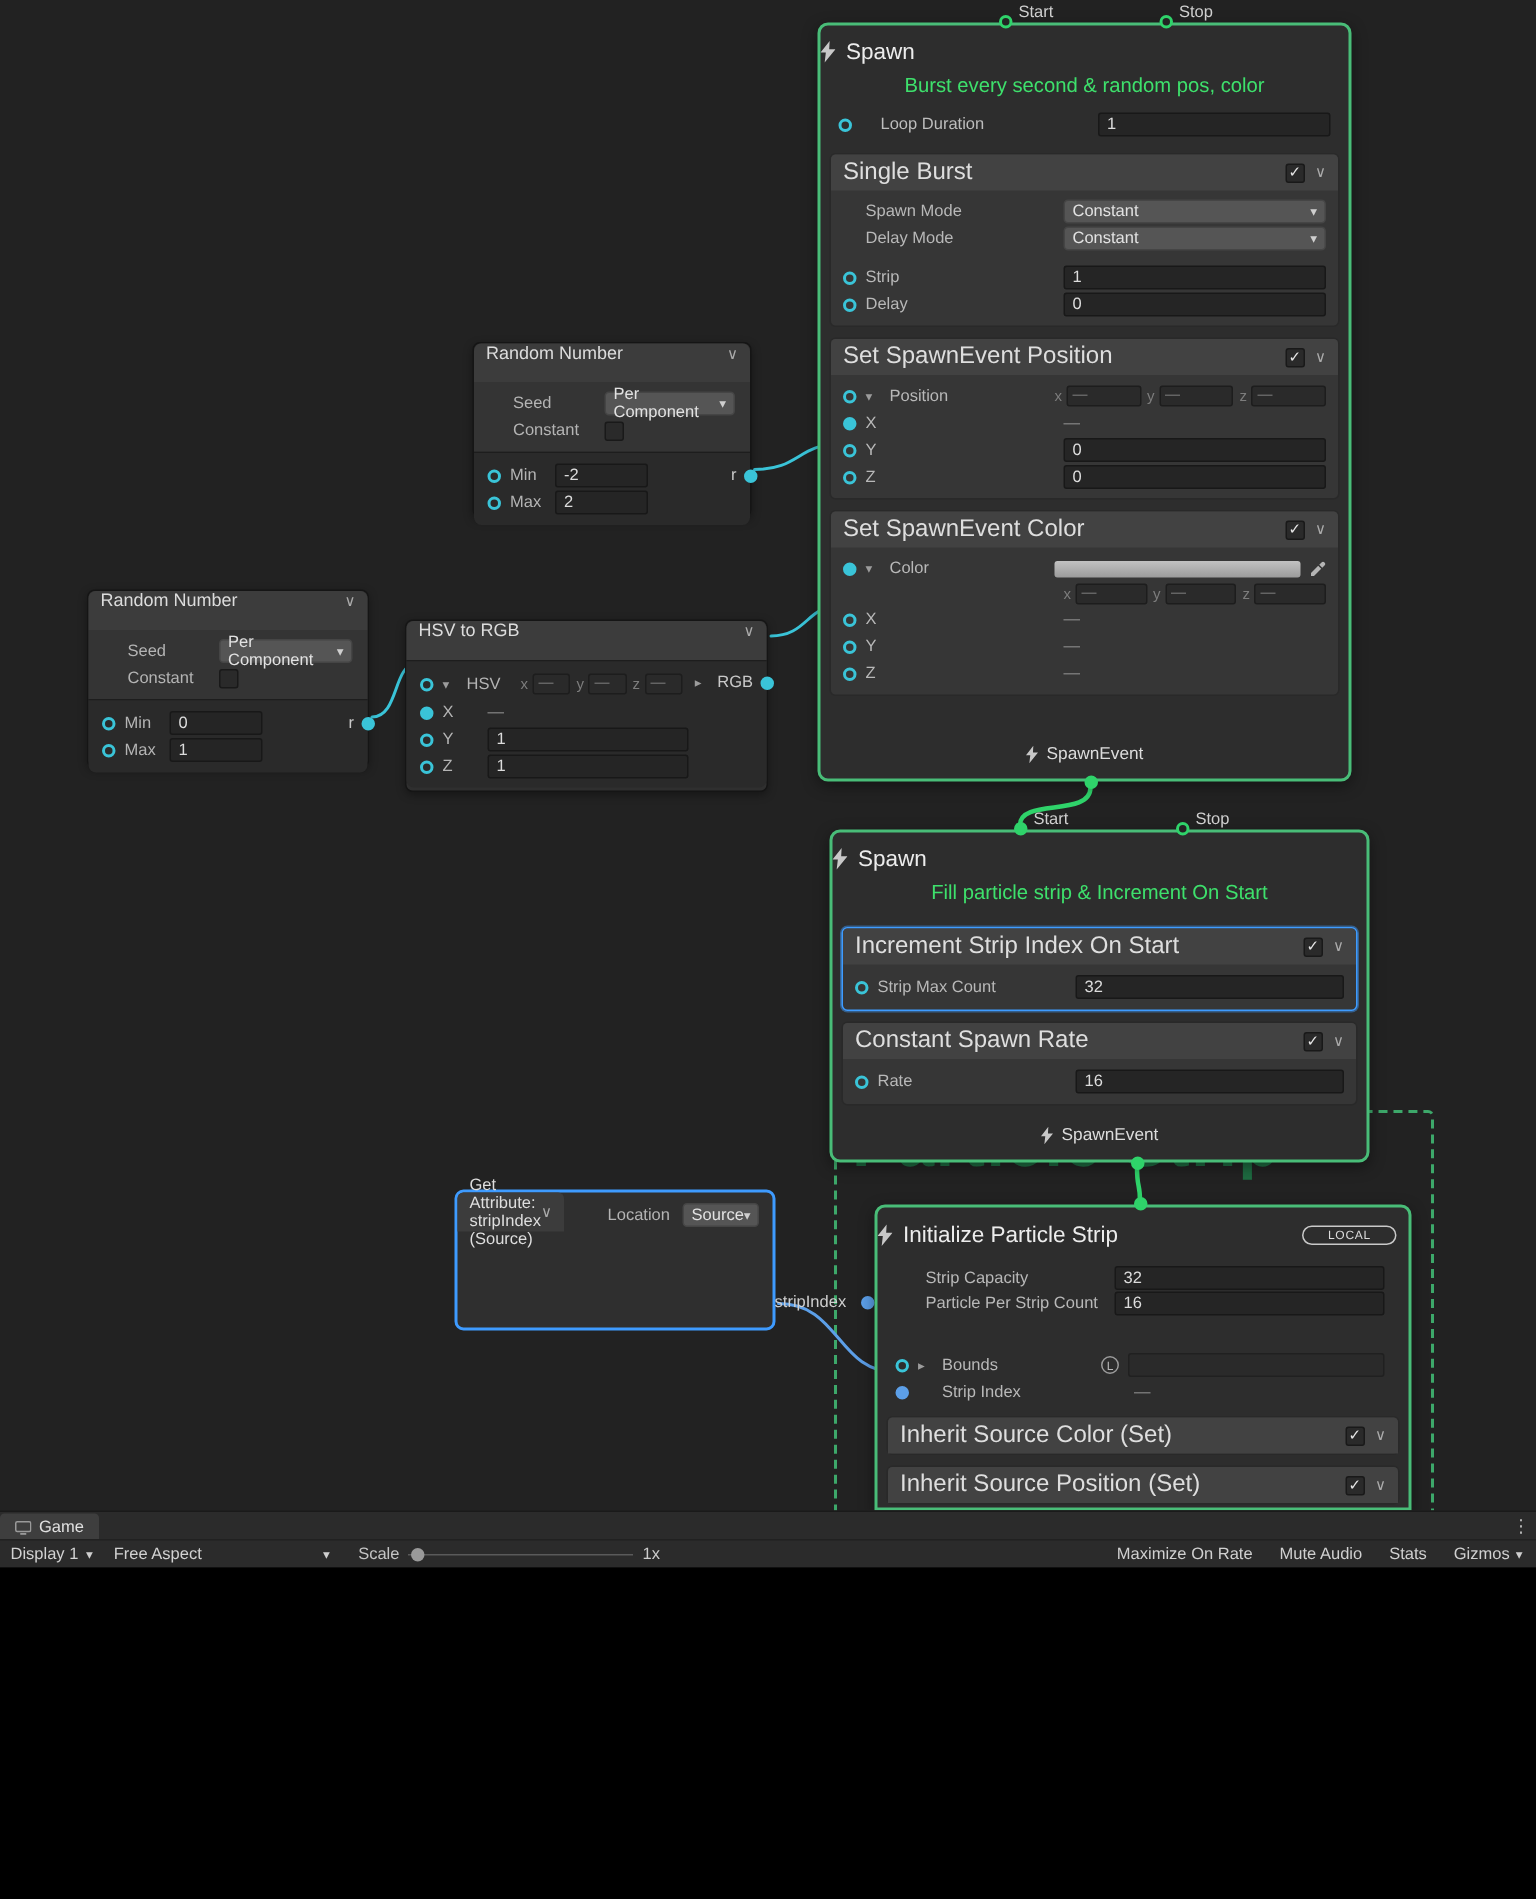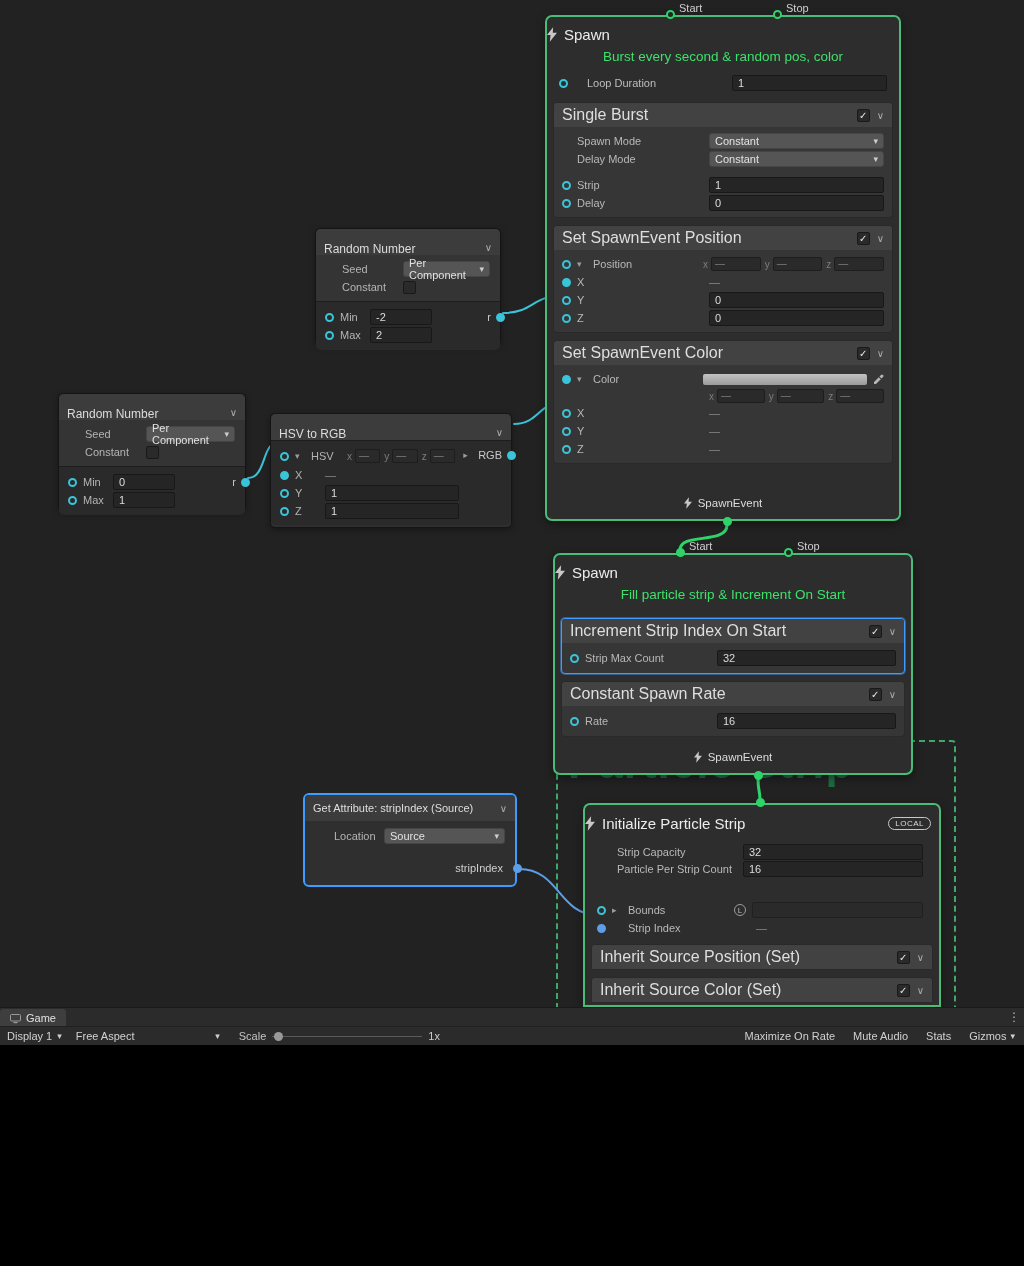--- a/index.html
+++ b/index.html
@@ -8,21 +8,21 @@
 .stage{position:relative;width:1024px;height:1266px;background:#161616;overflow:hidden}
 .graph{position:absolute;left:0;top:0;width:1024px;height:1007px;background:#222;overflow:hidden}
 .edges{position:absolute;left:0;top:0;pointer-events:none}
 .edges path{fill:none;stroke-linecap:round}
 .e-float{stroke:#3ac4d8;stroke-width:2}
 .e-uint{stroke:#5c9fe8;stroke-width:2}
 .e-flow{stroke:#2fd36a;stroke-width:3}
 .group-rect{position:absolute;border:2px dashed #3da86a;border-radius:4px}
 .group-label{position:absolute;left:10px;top:-4px;font-size:44px;font-weight:bold;color:#1e6b41;letter-spacing:1px;white-space:nowrap}
 .op{position:absolute;background:#2f2f2f;border:1px solid #151515;border-radius:5px;font-size:11px;color:#c6c6c6;box-shadow:0 2px 6px rgba(0,0,0,.35)}
-.op-header{display:flex;align-items:flex-start;justify-content:space-between;height:24px;padding:13px 8px;background:#3c3c3c;border-radius:5px 5px 0 0;color:#dcdcdc;font-size:12px}
+.op-header{display:flex;align-items:flex-end;justify-content:space-between;height:24px;padding:13px 8px;background:#3c3c3c;border-radius:5px 5px 0 0;color:#dcdcdc;font-size:12px}
 .op-settings{padding:5px 10px 5px 26px;background:#343434}
 .srow{display:flex;align-items:center;height:18px;gap:13px}
 .srow-label{width:48px;color:#b4b4b4}
 .op-ports{position:relative;border-top:1px solid #1d1d1d;background:#2a2a2a;border-radius:0 0 5px 5px;padding:6px 0}
 .prow{display:flex;align-items:center;gap:6px;height:18px;padding:0 9px}
 .prow-label{width:24px;color:#b4b4b4}
 .node-out{position:absolute;right:-5px;display:flex;align-items:center;gap:5px;height:18px}
 .out-label{color:#c9c9c9}
 .port{flex:none;width:9px;height:9px;border-radius:50%;border:2px solid #3ac4d8;background:transparent}
 .port.filled{background:#3ac4d8}
@@ -57,28 +57,28 @@
 .fold.closed::after{content:"▸"}
 .cb{flex:none;width:13px;height:13px;background:#2a2a2a;border:1px solid #191919;border-radius:2px;color:#e8e8e8;font-size:10px;line-height:12px;text-align:center}
 .cb.on::after{content:"✓"}
 .dashval{color:#8b8b8b}
 .mini{flex:1;display:flex;align-items:center;gap:4px}
 .mini-item{flex:1;display:flex;align-items:center;gap:3px}
 .mini-axis{color:#7d7d7d;font-size:10px}
 .mini-field{flex:1;height:14px;background:#2a2a2a;border:1px solid #1d1d1d;border-radius:2px;color:#7d7d7d;font-size:10px;line-height:12px;padding:0 3px}
 .colorbar{flex:1;height:11px;border-radius:2px;background:linear-gradient(180deg,#c2c2c2,#9b9b9b)}
 .ctx-footer{margin-top:auto;display:flex;align-items:center;justify-content:center;gap:6px;height:24px;margin-bottom:4px;color:#dcdcdc;font-size:11.5px}
-.badge{position:absolute;right:8px;top:12px;border:1px solid #c9c9c9;border-radius:8px;font-size:8px;letter-spacing:.5px;color:#dcdcdc;padding:1px 6px}
+.badge{position:absolute;right:8px;top:12px;border:1px solid #c9c9c9;border-radius:8px;font-size:8px;letter-spacing:.5px;color:#dcdcdc;padding:1px 16px}
 .irow{display:flex;align-items:center;gap:6px;height:17px;padding:0 16px 0 32px}
 .ilabel{width:124px;color:#b8b8b8}
 .irow.port-row{padding-left:12px}
 .irow.port-row .ilabel{width:100px}
 .circle-l{flex:none;width:12px;height:12px;border:1px solid #9a9a9a;border-radius:50%;color:#b9b9b9;font-size:8px;line-height:11px;text-align:center}
 .circle-l::after{content:"L"}
-.ga{position:absolute;display:flex;flex-direction:column;background:#2f2f2f;border:2px solid #3e9bff;border-radius:6px;font-size:11px;color:#c6c6c6}
+.ga{position:absolute;display:flex;flex-direction:row;background:#2f2f2f;border:2px solid #3e9bff;border-radius:6px;font-size:11px;color:#c6c6c6}
 .ga-header{display:flex;align-items:center;justify-content:space-between;height:26px;padding:0 8px;background:#3c3c3c;border-radius:4px 4px 0 0;color:#dedede}
 .ga-row{display:flex;align-items:center;gap:6px;height:22px;padding:0 10px 0 29px;margin-top:4px}
 .ga-label{width:44px;color:#b4b4b4}
 .ga-out{margin-top:auto;margin-bottom:8px;position:relative;display:flex;align-items:center;justify-content:flex-end;gap:6px;padding-right:12px;height:18px;color:#cfcfcf}
 .ga-out .port{position:absolute;right:-7px}
 .tabbar{position:absolute;left:0;top:1007px;width:1024px;height:19px;background:#2b2b2b;border-top:1px solid #1a1a1a}
 .tab{position:absolute;left:0;top:1px;display:flex;align-items:center;gap:5px;height:18px;padding:0 10px;background:#3e3e3e;border-radius:3px 3px 0 0;color:#e0e0e0;font-size:11px}
 .more{position:absolute;right:4px;top:2px;color:#bbb;font-size:12px}
 .more::after{content:"⋮"}
 .toolbar{position:absolute;left:0;top:1026px;width:1024px;height:19px;background:#2b2b2b;border-top:1px solid #212121;display:flex;align-items:center;font-size:11px;color:#ccc}
@@ -492,28 +492,28 @@
     </div>
     <div class="irow port-row" style="height:18px">
       <span class="port blue filled"></span>
       <span class="fold" style="width:10px"></span>
       <span class="ilabel">Strip Index</span>
       <span class="dashval" style="margin-left:22px">—</span>
     </div>
 
     <div class="blk">
       <div class="blk-header">
+        <span class="blk-title">Inherit Source Color (Set)</span>
+        <span class="cb on"></span>
+        <span class="chev"></span>
+      </div>
+    </div>
+    <div class="blk">
+      <div class="blk-header">
         <span class="blk-title">Inherit Source Position (Set)</span>
-        <span class="cb on"></span>
-        <span class="chev"></span>
-      </div>
-    </div>
-    <div class="blk">
-      <div class="blk-header">
-        <span class="blk-title">Inherit Source Color (Set)</span>
         <span class="cb on"></span>
         <span class="chev"></span>
       </div>
     </div>
   </div>
 
 </div>
 
 <div class="tabbar">
   <div class="tab">

